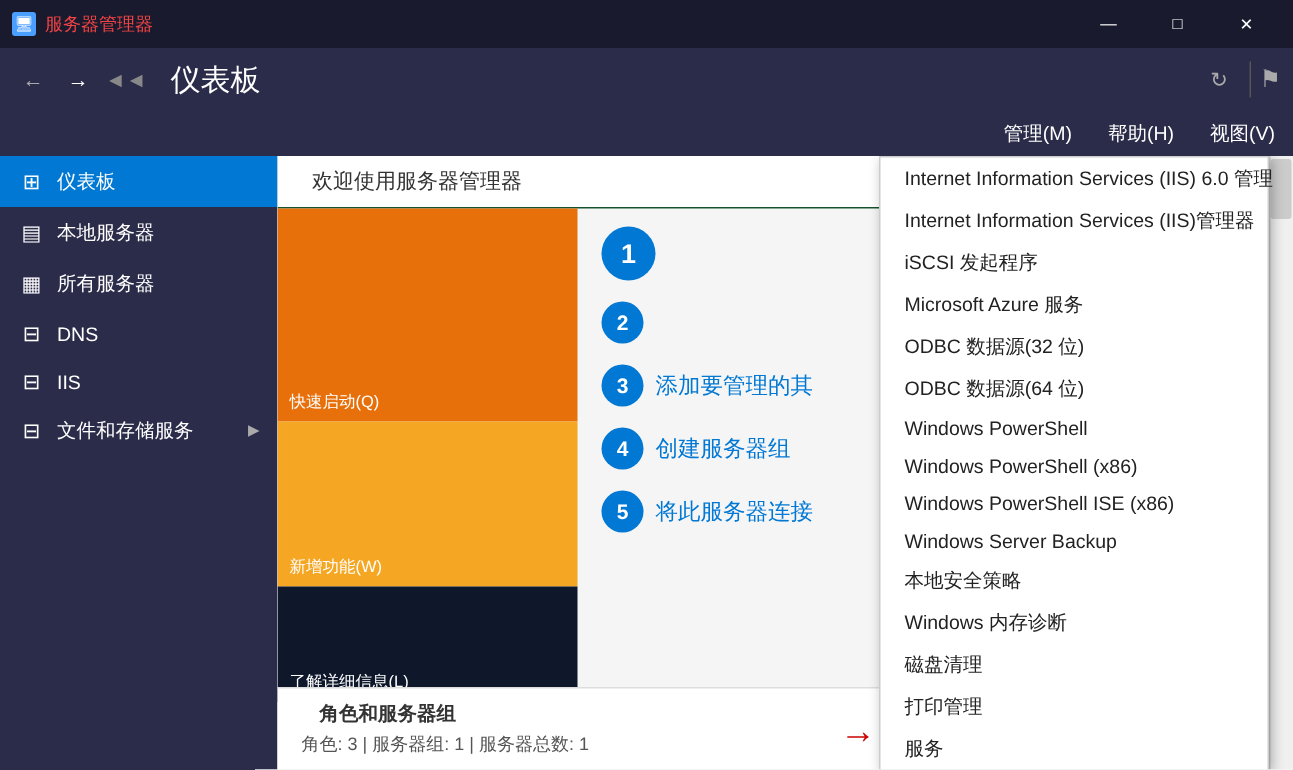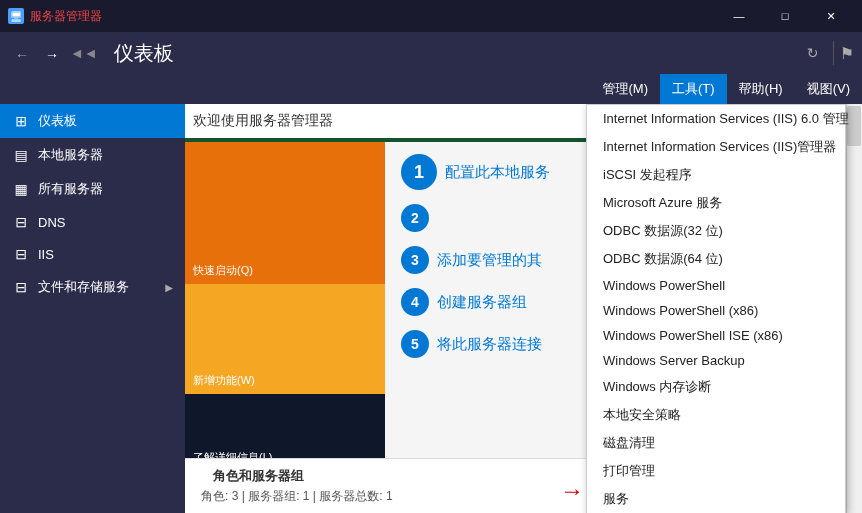--- a/index.html
+++ b/index.html
@@ -116,24 +116,24 @@
     .content {
       flex: 1;
       background: #f5f5f5;
       overflow: hidden;
       position: relative;
     }
 
     
     .welcome-title {
       background: white;
-      padding: 8px 8px;
+      padding: 8px 23px;
       font-size: 14px;
       color: #333;
-      border-bottom: 4px solid #14532d;
+      border-bottom: 1px solid #14532d;
     }
 
     .welcome-body {
       display: flex;
       height: calc(100% - 33px);
     }
 
     
     .color-blocks {
       width: 200px;
@@ -276,21 +276,20 @@
   <div class="toolbar-right">
     <button class="toolbar-refresh">↻</button>
     <div class="toolbar-sep"></div>
     <span class="toolbar-flag">⚑</span>
   </div>
 </div>
 
 <div class="menu-bar">
   <div class="menu-items-right">
     <div class="menu-item">管理(M)</div>
-    <div class="menu-item active">工具(T)</div>
     <div class="menu-item">帮助(H)</div>
     <div class="menu-item">视图(V)</div>
   </div>
 </div>
 
 <div class="main-layout">
 
   <div class="sidebar">
     <div class="sidebar-item active">
       <span class="sidebar-icon">⊞</span>
@@ -333,21 +332,20 @@
           <span>新增功能(W)</span>
         </div>
         <div class="block-orange-bot">
           <span>了解详细信息(L)</span>
         </div>
       </div>
 
       <div class="welcome-steps">
         <div class="step-item">
           <div class="step-num large">1</div>
-          <span class="step-link">配置此本地服务</span>
         </div>
         <div class="step-item">
           <div class="step-num">2</div>
         </div>
         <div class="step-item">
           <div class="step-num">3</div>
           <span class="step-link">添加要管理的其</span>
         </div>
         <div class="step-item">
           <div class="step-num">4</div>
@@ -373,22 +371,22 @@
       <div class="dropdown-item">Internet Information Services (IIS) 6.0 管理</div>
       <div class="dropdown-item">Internet Information Services (IIS)管理器</div>
       <div class="dropdown-item">iSCSI 发起程序</div>
       <div class="dropdown-item">Microsoft Azure 服务</div>
       <div class="dropdown-item">ODBC 数据源(32 位)</div>
       <div class="dropdown-item">ODBC 数据源(64 位)</div>
       <div class="dropdown-item">Windows PowerShell</div>
       <div class="dropdown-item">Windows PowerShell (x86)</div>
       <div class="dropdown-item">Windows PowerShell ISE (x86)</div>
       <div class="dropdown-item">Windows Server Backup</div>
+      <div class="dropdown-item">本地安全策略</div>
       <div class="dropdown-item">Windows 内存诊断</div>
-      <div class="dropdown-item">本地安全策略</div>
       <div class="dropdown-item">磁盘清理</div>
       <div class="dropdown-item">打印管理</div>
       <div class="dropdown-item">服务</div>
 
     </div>
 
     <div class="arrow-indicator" style="position:absolute; right: 278px; top: 370px; color:#cc0000; font-size: 24px; z-index:200;">→</div>
 
   </div>
 </div>

